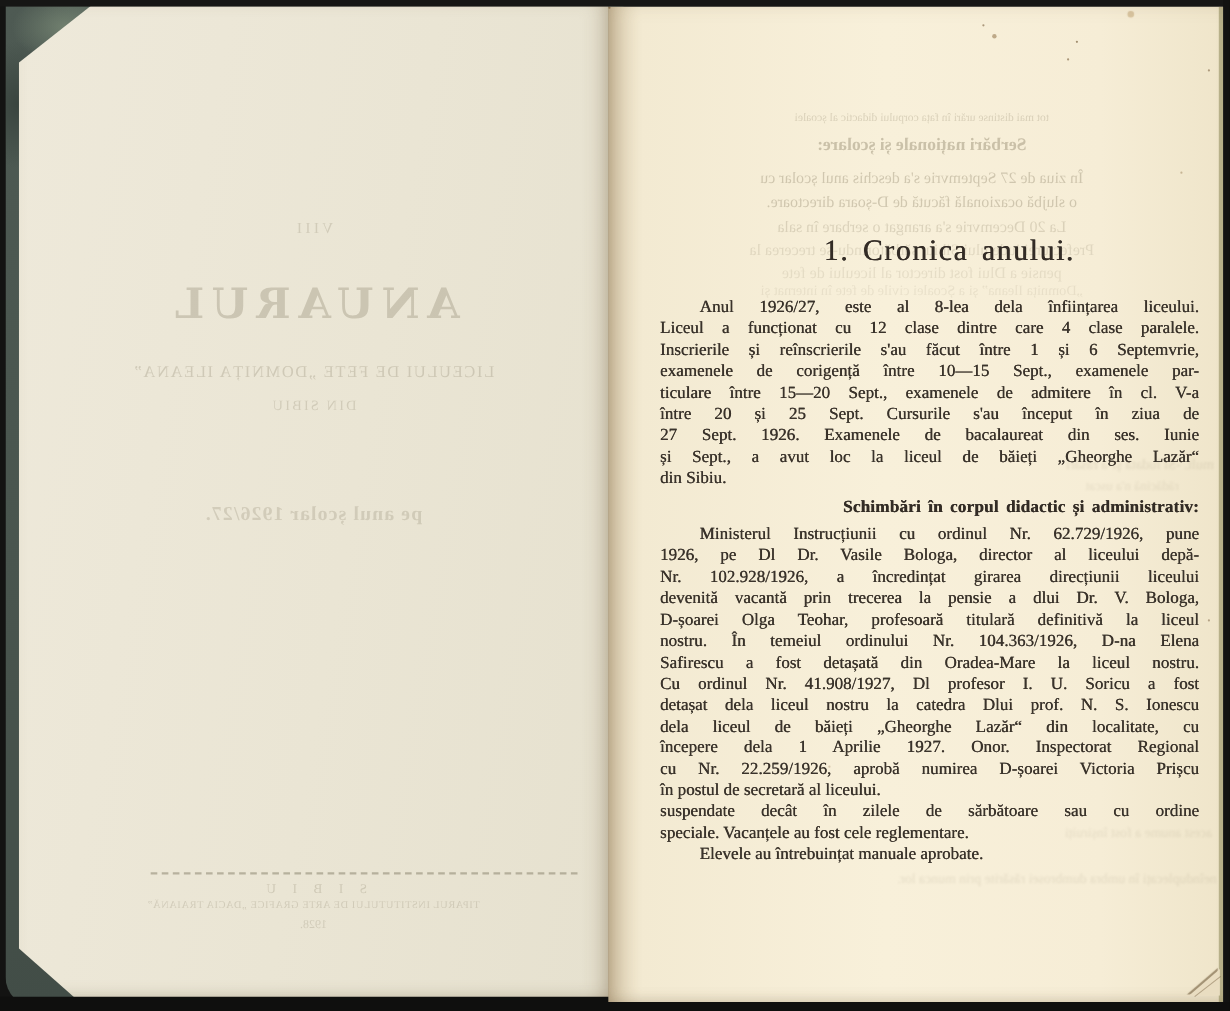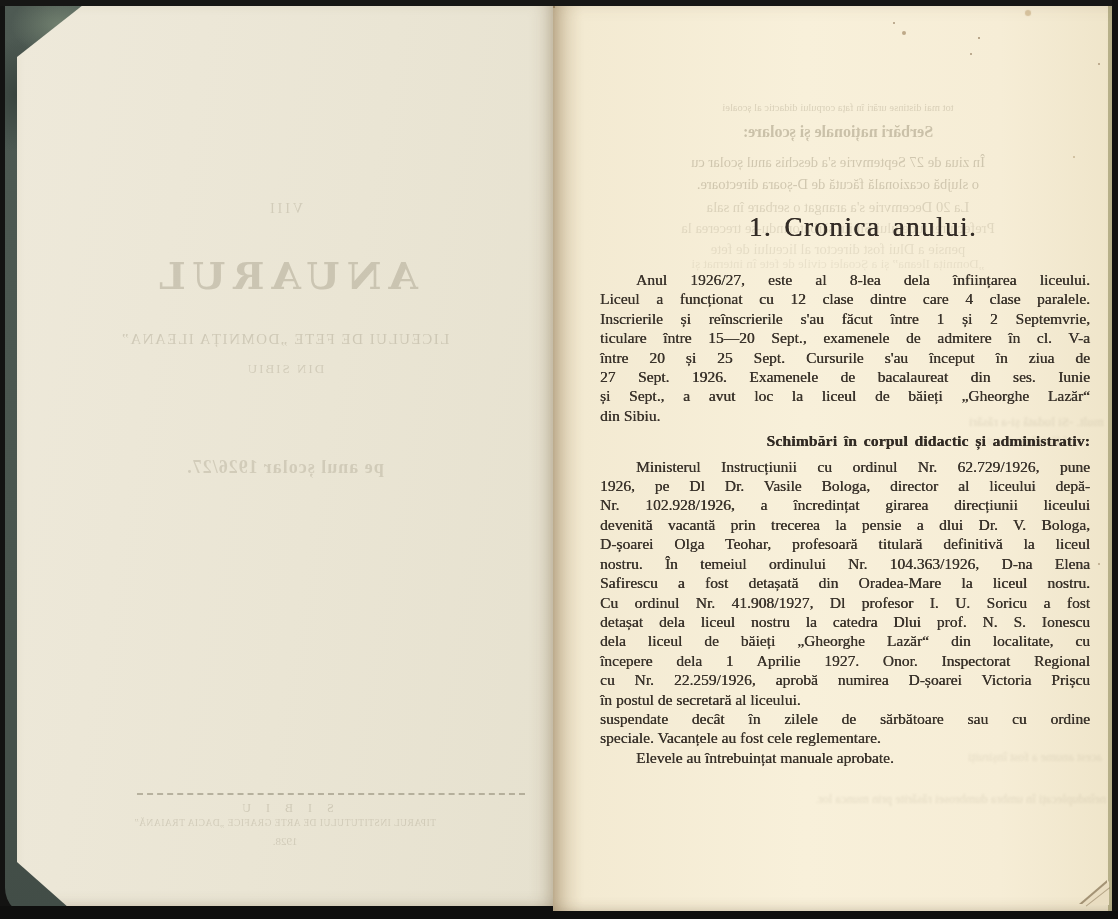--- a/index.html
+++ b/index.html
@@ -159,21 +159,22 @@
     <div class="ghost gm gm-1">rădăcină n'a uscat</div>
     <div class="ghost gm gm-2">acest anume a fost înșiruiți</div>
     <div class="ghost gm gm-3">neînduplecați în umbra dumbrosei răsărite prin munca lor.</div>
 
     <h1 class="chapter-title">1. Cronica anului.</h1>
 
     <div class="body-text ink" id="body-text">
         <div class="para">
           <div class="line first">Anul 1926/27, este al 8-lea dela înființarea liceului.</div>
           <div class="line">Liceul a funcționat cu 12 clase dintre care 4 clase paralele.</div>
-          <div class="line">Inscrierile și reînscrierile s'au făcut între 1 și 2 Septemvrie,</div>
+          <div class="line">Inscrierile și reînscrierile s'au făcut între 1 și 6 Septemvrie,</div>
+          <div class="line">examenele de corigență între 10—15 Sept., examenele par-</div>
           <div class="line">ticulare între 15—20 Sept., examenele de admitere în cl. V-a</div>
           <div class="line">între 20 și 25 Sept. Cursurile s'au început în ziua de</div>
           <div class="line">27 Sept. 1926. Examenele de bacalaureat din ses. Iunie</div>
           <div class="line">și Sept., a avut loc la liceul de băieți „Gheorghe Lazăr“</div>
           <div class="line last">din Sibiu.</div>
         </div>
         <div class="subheading">Schimbări în corpul didactic și administrativ:</div>
         <div class="para">
           <div class="line first">Ministerul Instrucțiunii cu ordinul Nr. 62.729/1926, pune</div>
           <div class="line">1926, pe Dl Dr. Vasile Bologa, director al liceului depă-</div>

